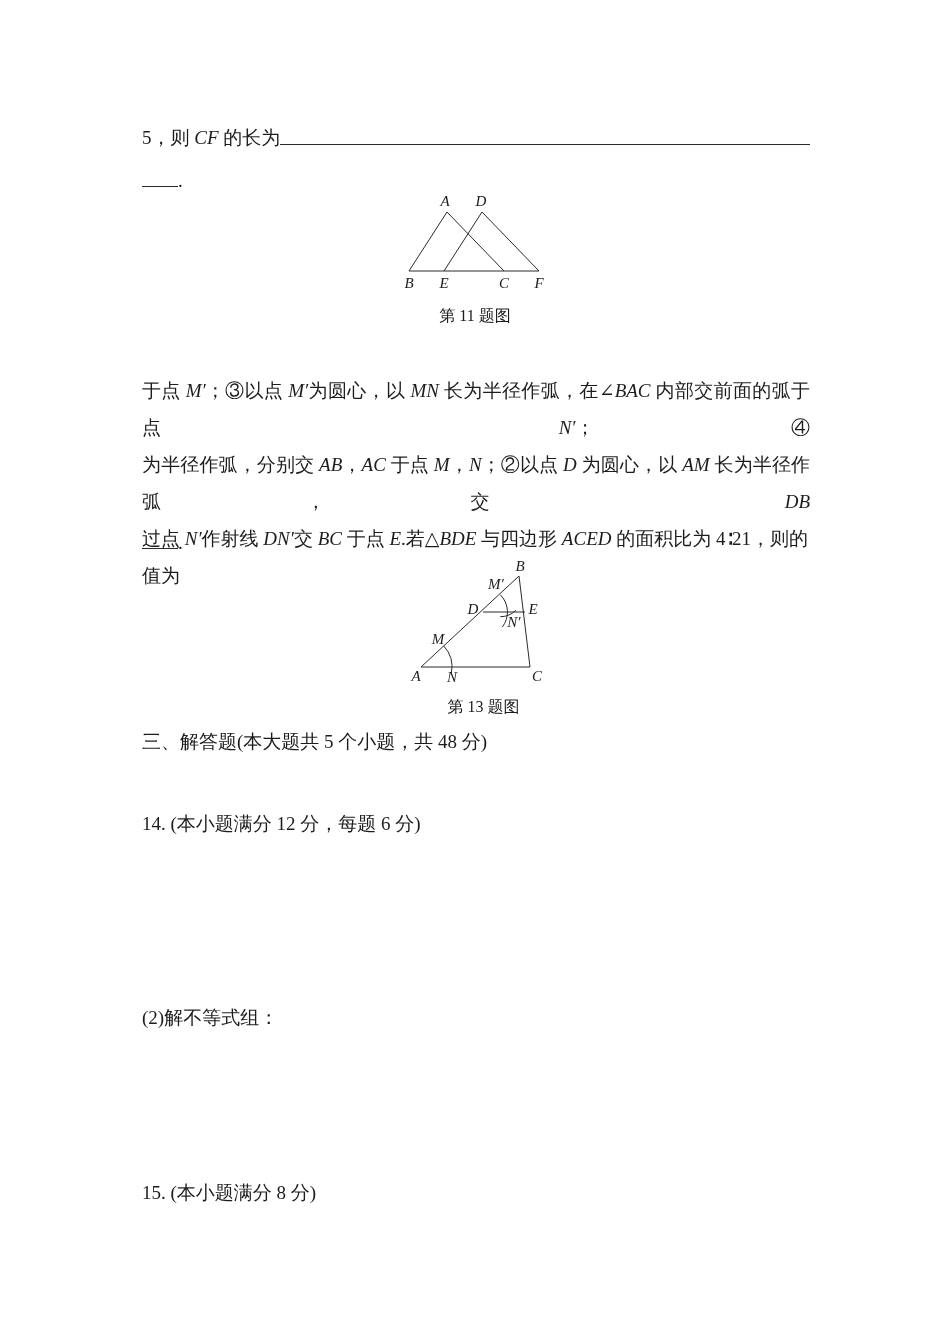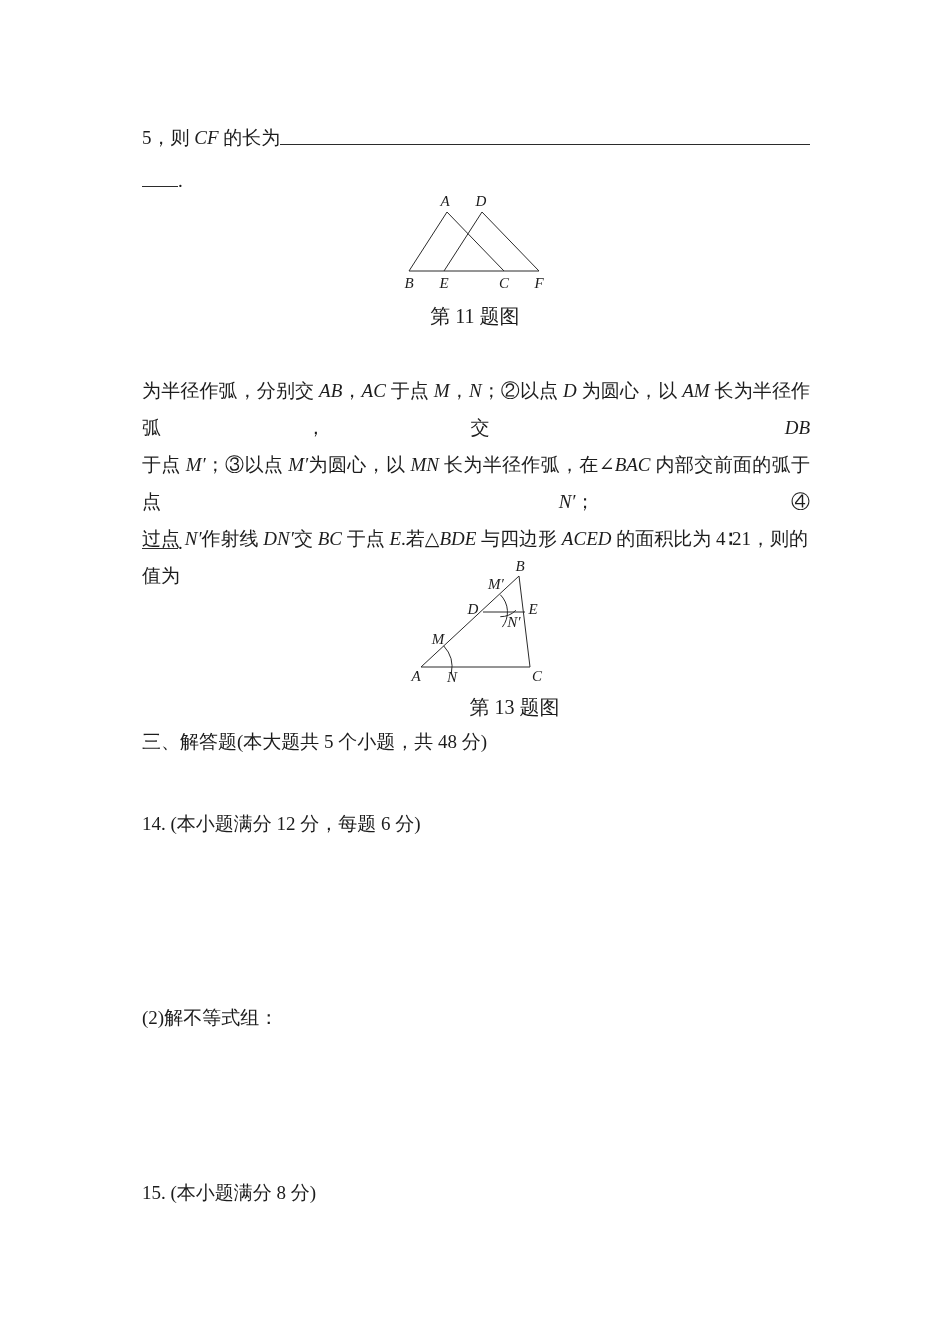--- a/index.html
+++ b/index.html
@@ -12,21 +12,21 @@
   .flexline{display:flex;}
   .fill{flex:1;border-bottom:1px solid #2b2b2b;align-self:flex-end;margin-bottom:3px;}
   .blank{display:inline-block;border-bottom:1px solid #2b2b2b;height:16px;}
   .w36{width:36px;}
   .w60{width:60px;}
   .jl{width:668px;line-height:37px;text-align:justify;text-align-last:justify;}
   .l4{display:flex;line-height:37px;}
   .l4 .fill{margin-bottom:9px;}
   .it{font-style:italic;}
   sup{font-size:12px;line-height:0;}
-  .caption{position:absolute;text-align:center;font-size:20px;line-height:20px;}
+  .caption{position:absolute;text-align:center;font-size:16px;line-height:20px;}
   svg.fig{position:absolute;overflow:visible;}
   svg.fig path{stroke:#2b2b2b;stroke-width:1;fill:none;}
   svg.fig text{font-family:"Liberation Serif","DejaVu Serif",serif;font-style:italic;font-size:15px;fill:#1c1c1c;}
 </style>
 </head>
 <body>
 
 <div class="page">
 
   <div class="abs flexline" style="top:128px">
@@ -47,22 +47,22 @@
     <text x="91" y="12" text-anchor="middle">D</text>
     <text x="19" y="94" text-anchor="middle">B</text>
     <text x="54" y="94" text-anchor="middle">E</text>
     <text x="114" y="94" text-anchor="middle">C</text>
     <text x="149" y="94" text-anchor="middle">F</text>
   </svg>
   <div class="caption" style="left:390px;top:306px;width:170px">第 11 题图</div>
 
 
   <div class="abs" style="top:372px">
+    <div class="jl"><span>于点 </span><span class="it">M′</span><span>；③以点 </span><span class="it">M′</span><span>为圆心，以 </span><span class="it">MN</span><span> 长为半径作弧，在∠</span><span class="it">BAC</span><span> 内部交前面的弧于点 </span><span class="it">N′</span><span>；④</span></div>
     <div class="jl"><span>为半径作弧，分别交 </span><span class="it">AB</span><span>，</span><span class="it">AC</span><span> 于点 </span><span class="it">M</span><span>，</span><span class="it">N</span><span>；②以点 </span><span class="it">D</span><span> 为圆心，以 </span><span class="it">AM</span><span> 长为半径作弧，交 </span><span class="it">DB</span></div>
-    <div class="jl"><span>于点 </span><span class="it">M′</span><span>；③以点 </span><span class="it">M′</span><span>为圆心，以 </span><span class="it">MN</span><span> 长为半径作弧，在∠</span><span class="it">BAC</span><span> 内部交前面的弧于点 </span><span class="it">N′</span><span>；④</span></div>
     <div class="l4">
       <span><span>过点 </span><span class="it">N′</span><span>作射线 </span><span class="it">DN′</span><span>交 </span><span class="it">BC</span><span> 于点 </span><span class="it">E</span><span>.若△</span><span class="it">BDE</span><span> 与四边形 </span><span class="it">ACED</span><span> 的面积比为 4∶21，则的值为</span></span>
       <span class="fill"></span>
     </div>
   </div>
   <div class="abs" style="top:532px">
     <span class="blank w36"></span><span>.</span>
   </div>
 
   <svg class="fig" style="left:405px;top:555px" width="145" height="140" viewBox="0 0 145 140">
@@ -74,21 +74,21 @@
     <text x="115" y="16" text-anchor="middle">B</text>
     <text x="91" y="34" text-anchor="middle">M′</text>
     <text x="68" y="59" text-anchor="middle">D</text>
     <text x="128" y="59" text-anchor="middle">E</text>
     <text x="109" y="72" text-anchor="middle">N′</text>
     <text x="33" y="89" text-anchor="middle">M</text>
     <text x="11" y="126" text-anchor="middle">A</text>
     <text x="47" y="127" text-anchor="middle">N</text>
     <text x="132" y="126" text-anchor="middle">C</text>
   </svg>
-  <div class="caption" style="left:442px;top:697px;width:145px">第 13 题图</div>
+  <div class="caption" style="left:411px;top:697px;width:145px">第 13 题图</div>
 
   <div class="abs" style="top:732px">三、解答题(本大题共 5 个小题，共 48 分)</div>
 
   <div class="abs" style="top:814px">14. (本小题满分 12 分，每题 6 分)</div>
   <div class="abs" style="top:1008px">(2)解不等式组：</div>
 
   <div class="abs" style="top:1183px">15. (本小题满分 8 分)</div>
 
 </div>
 

